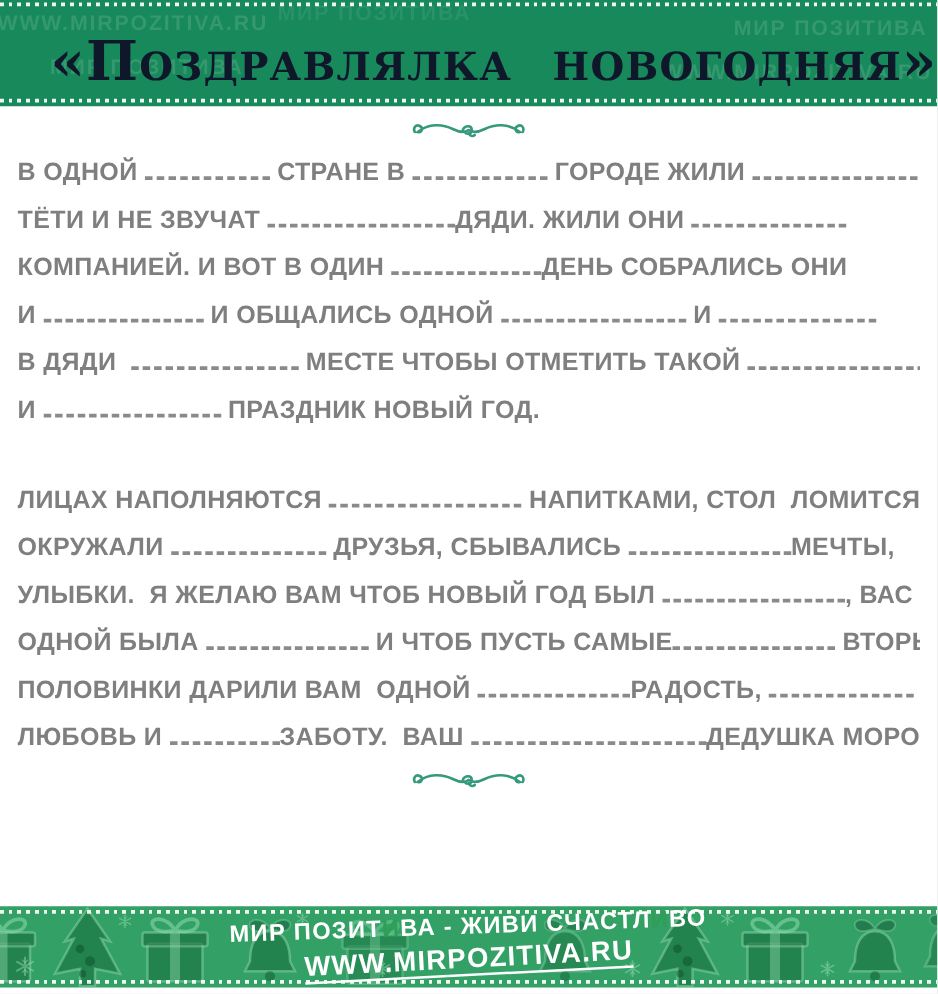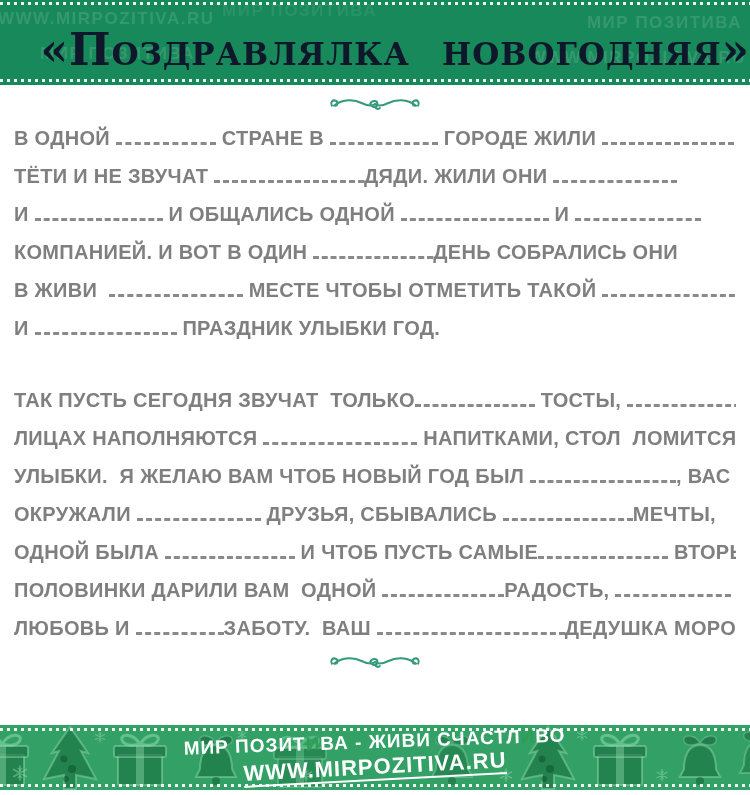--- a/index.html
+++ b/index.html
@@ -96,31 +96,30 @@
         <path d="M6,15 C4,11 7,7 11,9 C15,11 13,16 9,15 C20,6 34,7 44,12 C50,15 56,16 60,13"></path>
         <path d="M114,15 C116,11 113,7 109,9 C105,11 107,16 111,15 C100,6 86,7 76,12 C70,15 64,16 60,13"></path>
         <path d="M54,13 c2,-5 9,-5 9,0 c0,4 -5,5 -7,2"></path>
         <path d="M60,16 c1,3 4,4 6,2"></path>
       </g>
     </svg>
 
     <div>
         <div class="text-line"><span>В ОДНОЙ </span><span class="seg-blank" style="width: 100px;"></span><span> СТРАНЕ В </span><span class="seg-blank" style="width: 108px;"></span><span> ГОРОДЕ ЖИЛИ </span><span class="seg-blank" style="width: 150px;"></span></div>
         <div class="text-line"><span>ТЁТИ И НЕ ЗВУЧАТ </span><span class="seg-blank" style="width: 150px;"></span><span>ДЯДИ. ЖИЛИ ОНИ </span><span class="seg-blank" style="width: 124px;"></span></div>
+        <div class="text-line"><span>КОМПАНИЕЙ. И ВОТ В ОДИН </span><span class="seg-blank" style="width: 120px;"></span><span>ДЕНЬ СОБРАЛИСЬ ОНИ</span></div>
         <div class="text-line"><span>И </span><span class="seg-blank" style="width: 128px;"></span><span> И ОБЩАЛИСЬ ОДНОЙ </span><span class="seg-blank" style="width: 148px;"></span><span> И </span><span class="seg-blank" style="width: 126px;"></span></div>
-        <div class="text-line"><span>КОМПАНИЕЙ. И ВОТ В ОДИН </span><span class="seg-blank" style="width: 120px;"></span><span>ДЕНЬ СОБРАЛИСЬ ОНИ</span></div>
-        <div class="text-line"><span>В ЖИВИ  </span><span class="seg-blank" style="width: 134px;"></span><span> МЕСТЕ ЧТОБЫ ОТМЕТИТЬ ТАКОЙ </span><span class="seg-blank" style="width: 142px;"></span></div>
-        <div class="text-line"><span>И </span><span class="seg-blank" style="width: 142px;"></span><span> ПРАЗДНИК УЛЫБКИ ГОД.</span></div>
+        <div class="text-line"><span>В ДЯДИ  </span><span class="seg-blank" style="width: 134px;"></span><span> МЕСТЕ ЧТОБЫ ОТМЕТИТЬ ТАКОЙ </span><span class="seg-blank" style="width: 142px;"></span></div>
+        <div class="text-line"><span>И </span><span class="seg-blank" style="width: 142px;"></span><span> ПРАЗДНИК НОВЫЙ ГОД.</span></div>
       </div>
     <div class="para-gap"></div>
     <div>
-        <div class="text-line"><span>ТАК ПУСТЬ СЕГОДНЯ ЗВУЧАТ  ТОЛЬКО</span><span class="seg-blank" style="width: 120px;"></span><span> ТОСТЫ, </span><span class="seg-blank" style="width: 122px;"></span></div>
         <div class="text-line"><span>ЛИЦАХ НАПОЛНЯЮТСЯ </span><span class="seg-blank" style="width: 154px;"></span><span> НАПИТКАМИ, СТОЛ  ЛОМИТСЯ</span></div>
+        <div class="text-line"><span>ОКРУЖАЛИ </span><span class="seg-blank" style="width: 124px;"></span><span> ДРУЗЬЯ, СБЫВАЛИСЬ </span><span class="seg-blank" style="width: 130px;"></span><span>МЕЧТЫ,</span></div>
         <div class="text-line"><span>УЛЫБКИ.  Я ЖЕЛАЮ ВАМ ЧТОБ НОВЫЙ ГОД БЫЛ </span><span class="seg-blank" style="width: 146px;"></span><span>, ВАС</span></div>
-        <div class="text-line"><span>ОКРУЖАЛИ </span><span class="seg-blank" style="width: 124px;"></span><span> ДРУЗЬЯ, СБЫВАЛИСЬ </span><span class="seg-blank" style="width: 130px;"></span><span>МЕЧТЫ,</span></div>
         <div class="text-line"><span>ОДНОЙ БЫЛА </span><span class="seg-blank" style="width: 130px;"></span><span> И ЧТОБ ПУСТЬ САМЫЕ</span><span class="seg-blank" style="width: 130px;"></span><span> ВТОРЫЕ</span></div>
         <div class="text-line"><span>ПОЛОВИНКИ ДАРИЛИ ВАМ  ОДНОЙ </span><span class="seg-blank" style="width: 122px;"></span><span>РАДОСТЬ, </span><span class="seg-blank" style="width: 116px;"></span></div>
         <div class="text-line"><span>ЛЮБОВЬ И </span><span class="seg-blank" style="width: 88px;"></span><span>ЗАБОТУ.  ВАШ </span><span class="seg-blank" style="width: 188px;"></span><span>ДЕДУШКА МОРОЗ!</span></div>
       </div>
 
     <svg class="flourish bottomF" width="96" height="22" viewBox="0 0 120 26">
       <g fill="none" stroke="#35997B" stroke-width="2.6" stroke-linecap="round">
         <path d="M6,15 C4,11 7,7 11,9 C15,11 13,16 9,15 C20,6 34,7 44,12 C50,15 56,16 60,13"></path>
         <path d="M114,15 C116,11 113,7 109,9 C105,11 107,16 111,15 C100,6 86,7 76,12 C70,15 64,16 60,13"></path>
         <path d="M54,13 c2,-5 9,-5 9,0 c0,4 -5,5 -7,2"></path>

